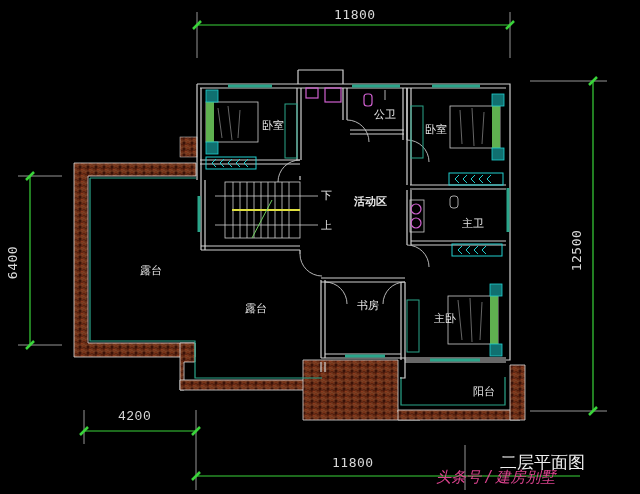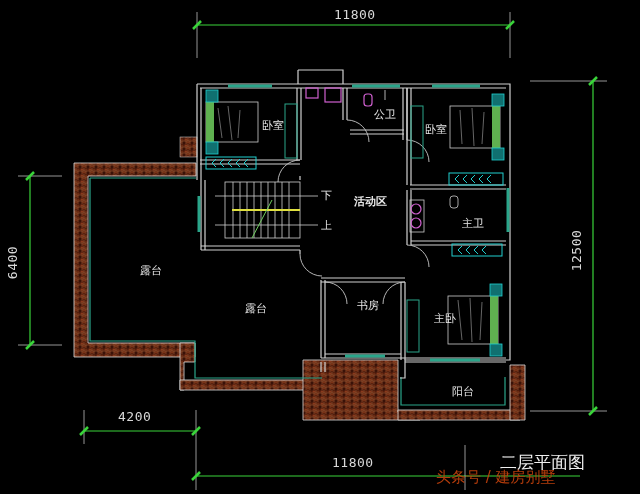--- a/index.html
+++ b/index.html
@@ -2,21 +2,21 @@
 <html><head>
 <meta charset="utf-8">
 <style>
   html, body { margin:0; padding:0; background:#000; }
   body { width:640px; height:494px; position:relative; overflow:hidden; font-family:"DejaVu Sans", sans-serif; }
   #plan { position:absolute; left:0; top:0; }
   .lbl { position:absolute; color:#e8e8e8; font-size:11px; white-space:nowrap; line-height:1; }
   .dim { position:absolute; color:#d8d8d8; font-size:13px; font-family:"DejaVu Sans Mono", monospace; letter-spacing:0.5px; line-height:1; }
   .vdim { transform:rotate(-90deg); transform-origin:center; }
   .title { position:absolute; color:#f0f0f0; font-size:17px; line-height:1; }
-  .wm { position:absolute; color:#c2410c; font-size:15px; line-height:1; opacity:0.92; }
+  .wm { position:absolute; color:#ec4899; font-size:15px; line-height:1; opacity:0.92;font-style:italic; }
 </style>
 </head>
 <body>
 
 <svg id="plan" width="640" height="494" viewBox="0 0 640 494">
   <defs>
     <pattern id="brick" width="8" height="6" patternUnits="userSpaceOnUse">
       <rect width="8" height="6" fill="#3a1208"></rect>
       <rect x="0.5" y="0.5" width="3" height="2" fill="#8a3a1c"></rect>
       <rect x="4.5" y="0.5" width="3" height="2" fill="#6a2a12"></rect>
@@ -174,30 +174,30 @@
     <circle cx="416" cy="209" r="5"></circle>
     <circle cx="416" cy="223" r="5"></circle>
     <rect x="410" y="200" width="14" height="32" stroke="#ccc" stroke-width="0.8"></rect>
     <rect x="450" y="196" width="8" height="12" rx="3" stroke="#ccc" stroke-width="0.8"></rect>
   </g>
 </svg>
 
 <div class="dim" style="left:334px;top:8px;">11800</div>
 <div class="dim vdim" style="left:-4px;top:256px;">6400</div>
 <div class="dim vdim" style="left:556px;top:244px;">12500</div>
-<div class="dim" style="left:118px;top:410px;">4200</div>
+<div class="dim" style="left:118px;top:410px;font-family:Liberation Mono, monospace;">4200</div>
 <div class="dim" style="left:332px;top:456px;">11800</div>
 
 <div class="lbl" style="left:262px;top:120px;">卧室</div>
 <div class="lbl" style="left:374px;top:110px;font-family:Liberation Mono, monospace;">公卫</div>
 <div class="lbl" style="left:425px;top:124px;">卧室</div>
 <div class="lbl" style="left:321px;top:190px;">下</div>
 <div class="lbl" style="left:321px;top:220px;">上</div>
 <div class="lbl" style="left:354px;top:196px;font-weight:bold;">活动区</div>
 <div class="lbl" style="left:462px;top:218px;">主卫</div>
 <div class="lbl" style="left:140px;top:265px;">露台</div>
 <div class="lbl" style="left:245px;top:303px;">露台</div>
 <div class="lbl" style="left:357px;top:300px;">书房</div>
 <div class="lbl" style="left:434px;top:313px;">主卧</div>
-<div class="lbl" style="left:445px;top:386px;padding-left:7px;">阳台</div>
+<div class="lbl" style="left:466px;top:386px;padding-left:7px;">阳台</div>
 
 <div class="title" style="left:500px;top:454px;">二层平面图</div>
 <div class="wm" style="left:436px;top:470px;">头条号 / 建房别墅</div>
 
 </body></html>

